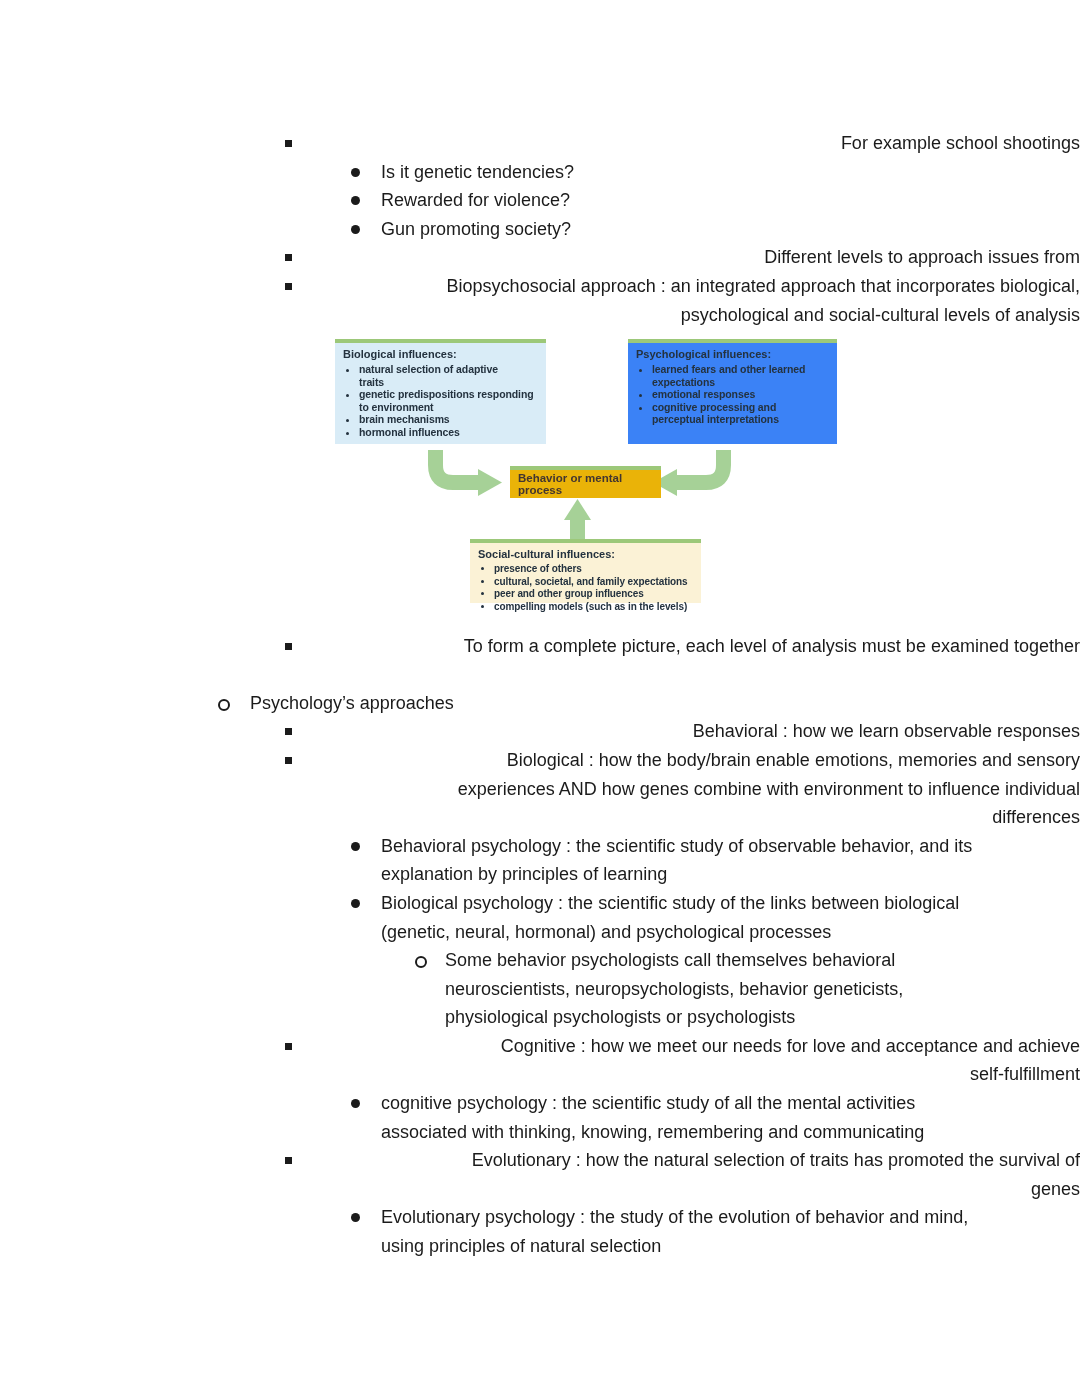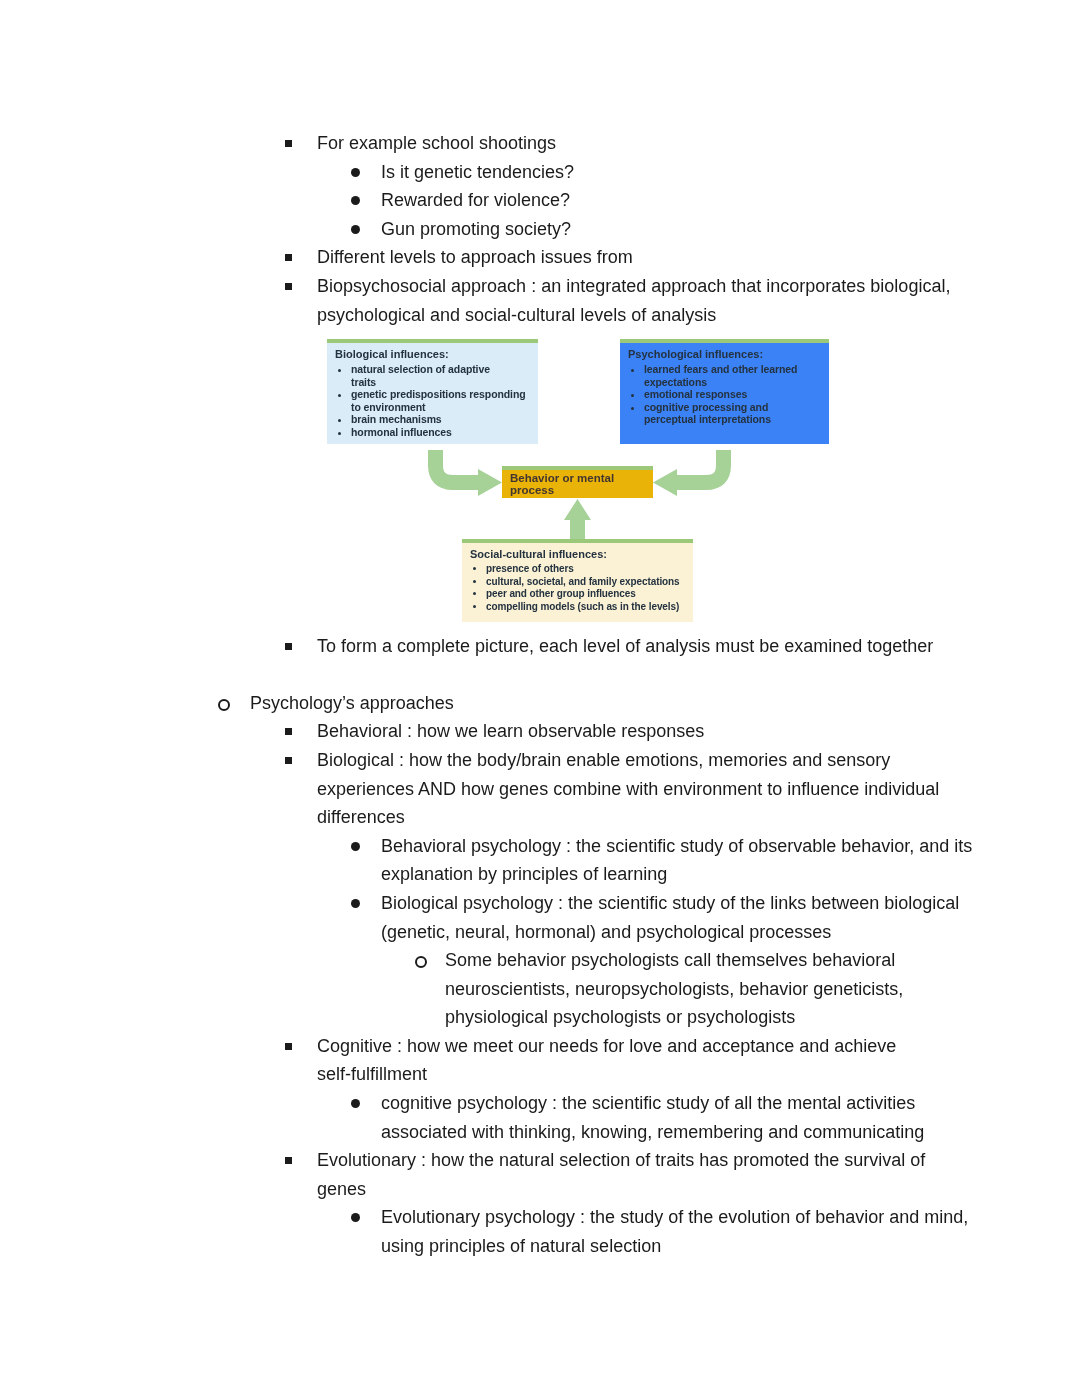--- a/index.html
+++ b/index.html
@@ -5,45 +5,45 @@
   html,body{margin:0;padding:0;}
   body{
     width:1080px;height:1397px;position:relative;background:#ffffff;
     font-family:"Liberation Sans", sans-serif;color:#1b1b1b;overflow:hidden;
   }
   .notes{position:absolute;top:129px;left:0;width:1080px;}
   .item{position:relative;}
   .line{height:28.6px;line-height:28.6px;font-size:18px;white-space:nowrap;}
   
   .lvl0{padding-left:250px;margin-top:28px;}
-  .lvl1{padding-left:317px;}
+  .lvl1{padding-left:317px;text-align:right;}
   .lvl2{padding-left:381px;}
   .lvl3{padding-left:445px;}
   
   .bullet{position:absolute;display:block;}
   .lvl0 .bullet{left:218px;}
   .lvl1 .bullet{left:285px;}
   .lvl2 .bullet{left:351px;}
   .lvl3 .bullet{left:415px;}
   .bullet.square{width:7px;height:7px;top:11px;background:#1b1b1b;}
   .bullet.disc{width:9px;height:9px;top:10px;background:#1b1b1b;border-radius:50%;}
   .bullet.circle{width:8px;height:8px;top:10px;border:2px solid #1b1b1b;border-radius:50%;background:transparent;}
   
   .diagram{position:relative;height:283px;margin-top:10px;margin-bottom:10px;}
   .dbox{position:absolute;box-sizing:border-box;border-top:4px solid #9cc879;
-        padding:5px 8px 6px 8px;color:#24323f;}
+        padding:5px 8px 6px 8px;color:#24323f;margin-left:8px;}
   .dbox .box-title{font-size:11px;line-height:13px;font-weight:bold;}
   .dbox ul{margin:2px 0 0 0;padding-left:16px;list-style:disc;}
   .dbox li{font-size:10.5px;line-height:12.5px;font-weight:600;white-space:pre;letter-spacing:-0.1px;}
   .box-bio{left:327px;top:0;width:211px;height:105px;background:#d9ecf7;}
   .box-psy{left:620px;top:0;width:209px;height:105px;background:#3b82f6;}
   .box-beh{left:502px;top:127px;width:151px;height:32px;background:#eab308;
            display:flex;align-items:center;justify-content:center;}
   .box-beh .beh-label{font-size:11.5px;font-weight:bold;color:#433630;}
-  .box-soc{left:462px;top:200px;width:231px;height:83px;background:#fbf2d6;}
+  .box-soc{left:462px;top:200px;width:231px;height:64px;background:#fbf2d6;}
   .box-soc li{font-size:10px;}
   .arrows{position:absolute;left:0;top:0;width:1080px;height:283px;pointer-events:none;}
 </style>
 </head>
 <body>
 
 <div class="notes">
 
   <div id="list-top">
       <div class="item lvl1">

